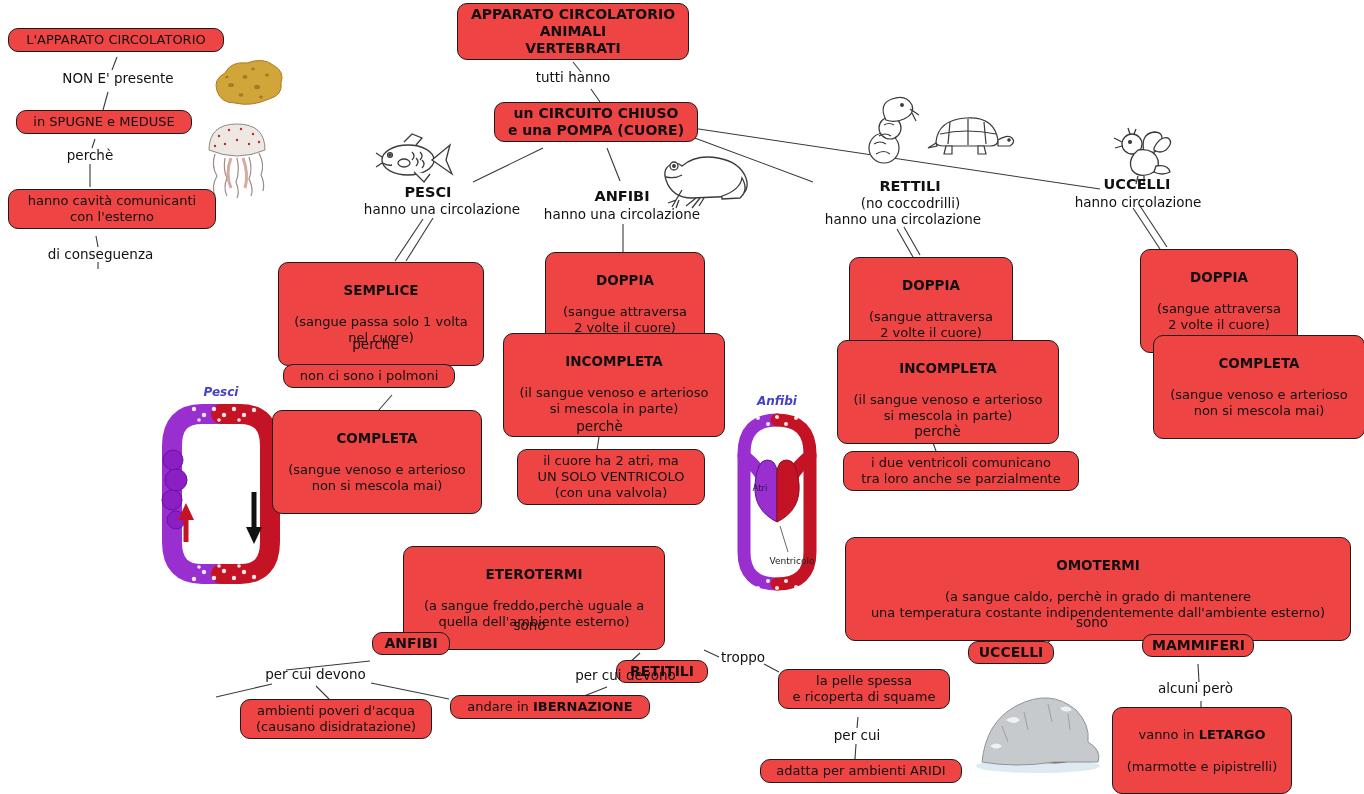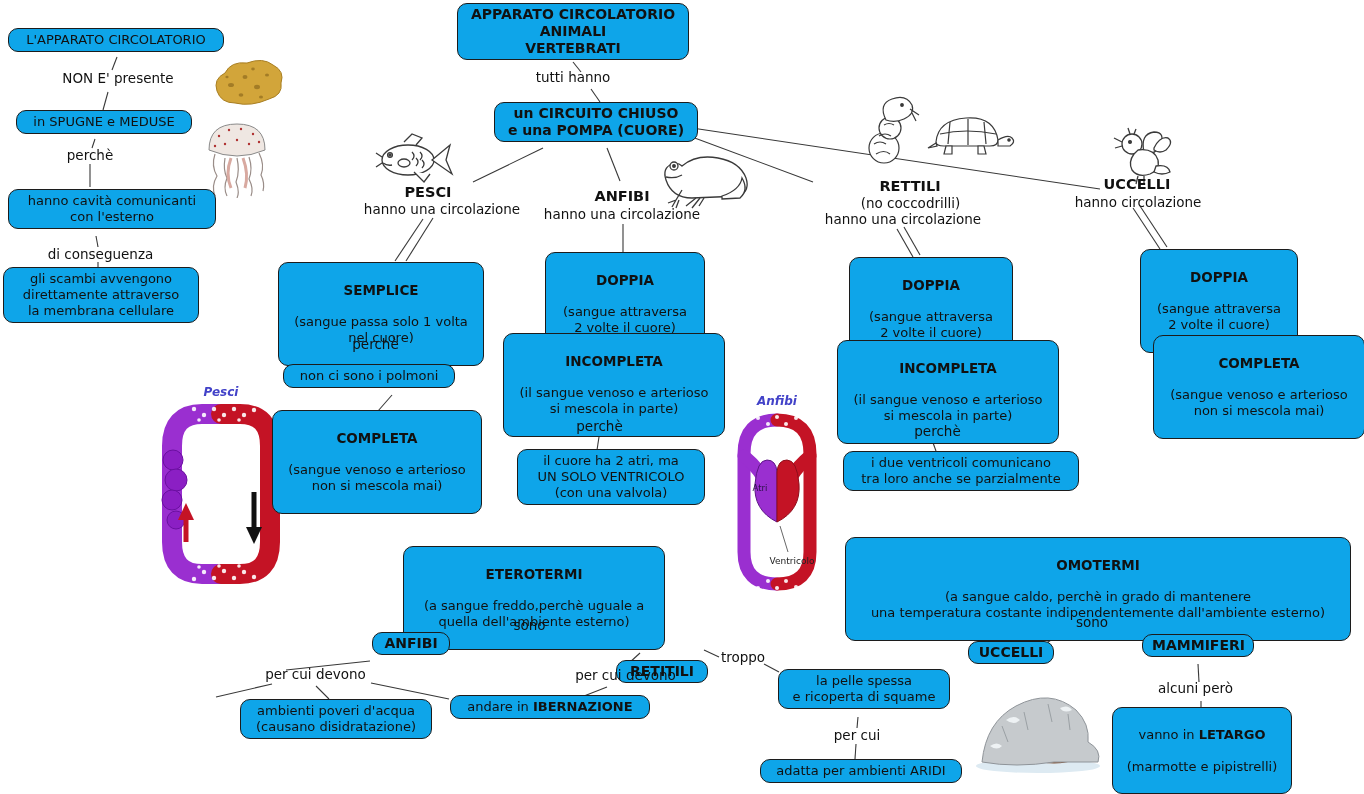--- a/index.html
+++ b/index.html
@@ -1,20 +1,20 @@
 <!DOCTYPE html>
 <html><head>
 <meta charset="utf-8">
 <style>
   html,body{margin:0;padding:0;background:#fff;}
   #map{position:relative;width:1364px;height:794px;overflow:hidden;
        font-family:"DejaVu Sans","Liberation Sans",sans-serif;color:#111;background:#fff;}
   .connectors{position:absolute;left:0;top:0;z-index:0;}
   .icon{position:absolute;z-index:1;}
-  .box{position:absolute;z-index:2;background:#0ea5e9;border:1.4px solid #1c1c1c;border-radius:10px;
+  .box{position:absolute;z-index:2;background:#ef4444;border:1.4px solid #1c1c1c;border-radius:10px;
        padding:3px 7px;text-align:center;font-size:13px;line-height:1.22;white-space:pre-line;}
   .bt{font-weight:bold;font-size:13.5px;}
   .boldbox{font-weight:bold;font-size:14px;padding:2px 9px;}
   .lbl{position:absolute;z-index:2;text-align:center;font-size:13.5px;white-space:pre-line;}
   .name{font-weight:bold;font-size:14.5px;}
   .hand{font-style:italic;font-weight:bold;}
 </style>
 </head>
 <body>
 
@@ -283,23 +283,20 @@
       </g>
   </svg>
 
   <div class="box" style="left:8px;top:28px;width:200px"><span>L'APPARATO CIRCOLATORIO</span></div>
   <div class="lbl" style="left:38px;top:70px;width:160px">NON E' presente</div>
   <div class="box" style="left:16px;top:110px;width:160px"><span>in SPUGNE e MEDUSE</span></div>
   <div class="lbl" style="left:50px;top:147px;width:80px">perchè</div>
   <div class="box" style="left:8px;top:189px;width:192px"><span>hanno cavità comunicanti
 con l'esterno</span></div>
   <div class="lbl" style="left:28px;top:246px;width:145px">di conseguenza</div>
-  <div class="box" style="left:3px;top:267px;width:180px"><span>gli scambi avvengono
-direttamente attraverso
-la membrana cellulare</span></div>
 
   <div class="box boldbox" style="left:457px;top:3px;width:212px"><span>APPARATO CIRCOLATORIO
 ANIMALI
 VERTEBRATI</span></div>
   <div class="lbl" style="left:513px;top:69px;width:120px">tutti hanno</div>
   <div class="box boldbox" style="left:494px;top:102px;width:184px"><span>un CIRCUITO CHIUSO
 e una POMPA (CUORE)</span></div>
 
   <div class="lbl name" style="left:383px;top:184px;width:90px">PESCI</div>
   <div class="lbl" style="left:358px;top:201px;width:168px">hanno una circolazione</div>

